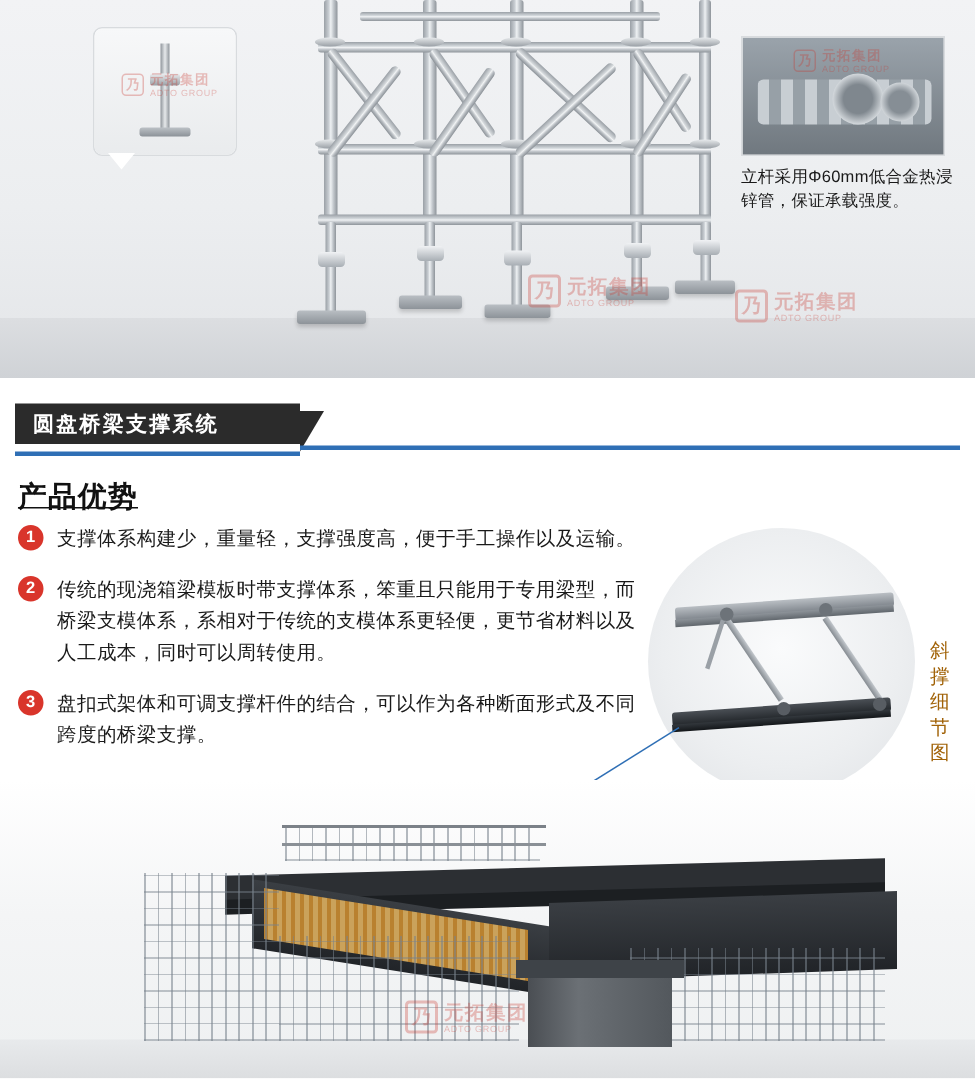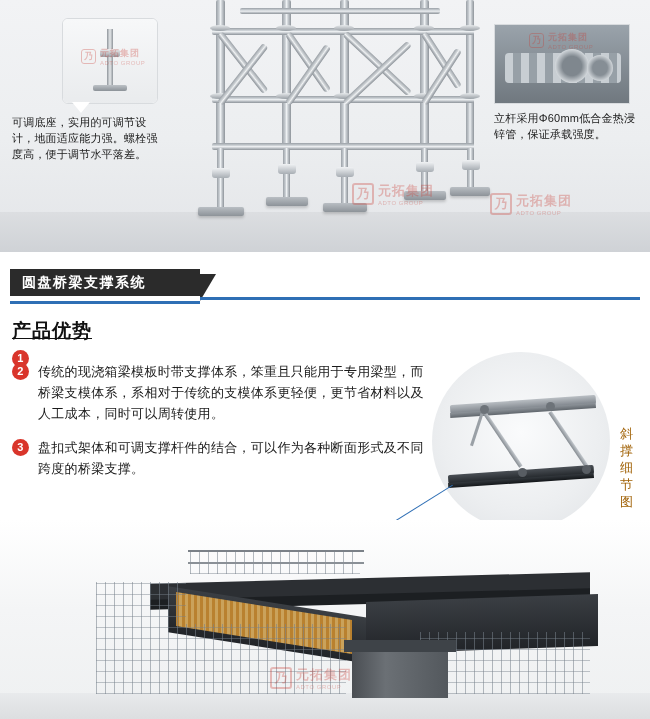--- a/index.html
+++ b/index.html
@@ -313,21 +313,20 @@
       <div style="position:absolute;left:37px;top:30px;width:20px;height:8px;background:linear-gradient(180deg,#eceef0,#9aa0a6);border-radius:2px;"></div>
       <div style="position:absolute;left:30px;top:66px;width:34px;height:6px;background:linear-gradient(180deg,#bcc1c6,#8c9298);border-radius:2px;"></div>
       <div class="wm wm-small" style="left:18px; top:28px;">
         <div class="wm-mark">乃</div>
         <div class="wm-txt">元拓集团<span class="wm-en">ADTO GROUP</span></div>
       </div>
     </div>
 
     <div style="position:absolute;left:72px;top:102px;width:0;height:0;border-left:9px solid transparent;border-right:9px solid transparent;border-top:11px solid #ffffff;"></div>
 
-    <div class="callout-text" style="left:12px; top:114px; width:150px;">可调底座，实用的可调节设计，地面适应能力强。螺栓强度高，便于调节水平落差。</div>
 
     <div class="callout-img" style="left:494px; top:24px; width:136px; height:80px;">
       <div style="position:absolute;left:0;top:0;width:136px;height:80px;background:linear-gradient(180deg,#9aa3ab 0%,#6f777e 100%);"></div>
       <div style="position:absolute;left:10px;top:28px;width:116px;height:30px;background:repeating-linear-gradient(90deg,#c8ced3 0px,#c8ced3 8px,#97a0a7 8px,#97a0a7 16px);border-radius:4px;"></div>
       <div style="position:absolute;left:60px;top:24px;width:34px;height:34px;border-radius:50%;background:radial-gradient(circle,#7f878e 40%,#d2d7db 70%);"></div>
       <div style="position:absolute;left:92px;top:30px;width:26px;height:26px;border-radius:50%;background:radial-gradient(circle,#868e95 40%,#cfd4d8 70%);"></div>
       <div class="wm wm-small" style="left:34px; top:6px;">
         <div class="wm-mark">乃</div>
         <div class="wm-txt">元拓集团<span class="wm-en">ADTO GROUP</span></div>
       </div>
@@ -349,20 +348,21 @@
   </div>
   <div class="ribbon-tail"></div>
   <div class="ribbon-rule"></div>
   <div class="ribbon-rule2"></div>
 
   <div class="adv-title">产品优势</div>
 
   <div class="adv-list">
     <div class="adv-item">
       <span class="adv-num">1</span>
+      <span>支撑体系构建少，重量轻，支撑强度高，便于手工操作以及运输。</span>
     </div>
     <div class="adv-item">
       <span class="adv-num">2</span>
       <span>传统的现浇箱梁模板时带支撑体系，笨重且只能用于专用梁型，而桥梁支模体系，系相对于传统的支模体系更轻便，更节省材料以及人工成本，同时可以周转使用。</span>
     </div>
     <div class="adv-item">
       <span class="adv-num">3</span>
       <span>盘扣式架体和可调支撑杆件的结合，可以作为各种断面形式及不同跨度的桥梁支撑。</span>
     </div>
   </div>

